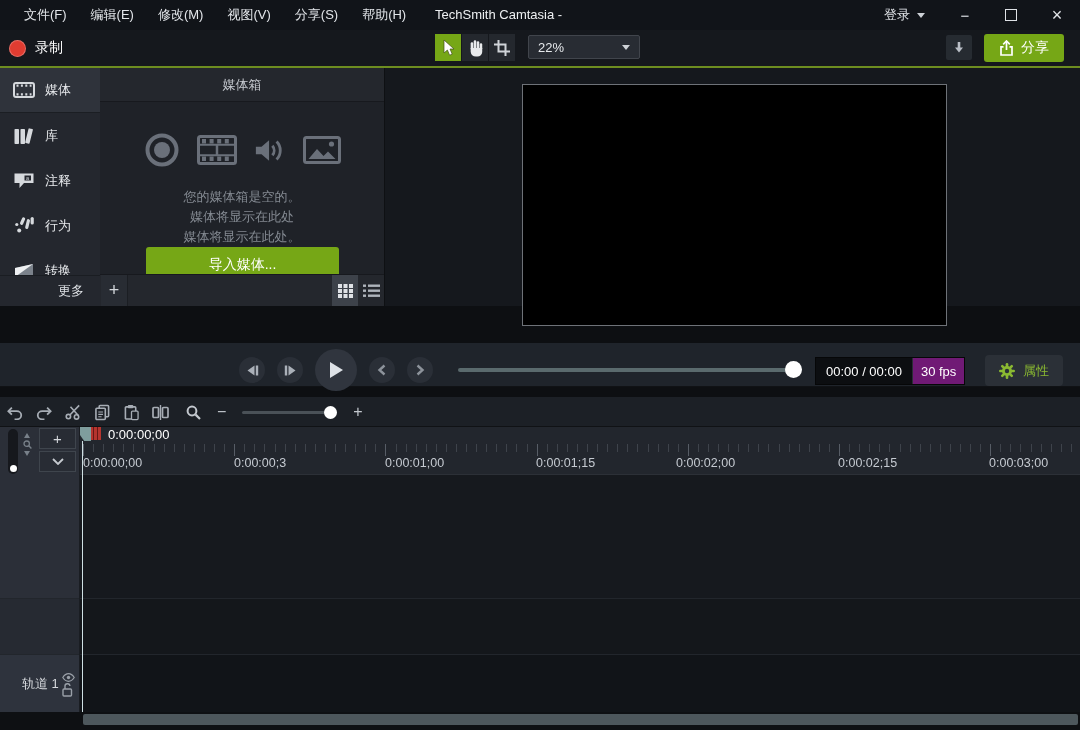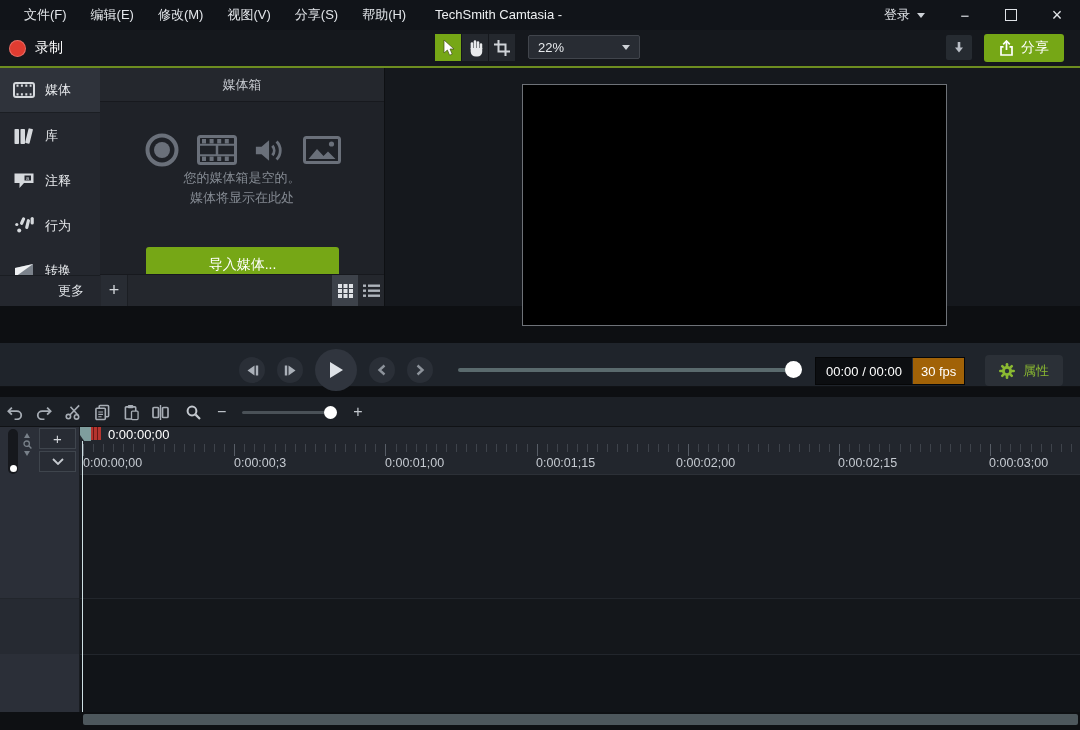--- a/index.html
+++ b/index.html
@@ -37,41 +37,41 @@
   .sidebar{position:absolute;left:0;top:0;width:100px;height:100%;background:#24272e;}
   .side-item{height:45px;display:flex;align-items:center;padding-left:12px;gap:9px;font-size:13px;color:#e8eaed;}
   .side-item .ic{width:24px;display:flex;justify-content:center;}
   .side-item.selected{background:#2f333b;border-bottom:1px solid #1b1e23;box-sizing:border-box;}
   .side-footer{position:absolute;bottom:0;left:0;width:100px;height:31px;border-top:1px solid #1a1d22;display:flex;align-items:center;justify-content:flex-end;padding-right:16px;box-sizing:border-box;font-size:13px;color:#dfe2e6;background:#24272e;}
 
   .media-panel{position:absolute;left:100px;top:0;width:285px;height:100%;background:#1f2228;border-right:1px solid #0e1013;box-sizing:border-box;}
   .panel-header{height:33px;background:#24272d;border-bottom:1px solid #17191e;display:flex;align-items:center;justify-content:center;font-size:13px;color:#c6cad0;font-family:Liberation Serif, serif;}
   .panel-body{position:absolute;top:33px;left:0;right:0;bottom:31px;}
   .bin-icons{display:flex;justify-content:center;align-items:center;gap:17px;margin-top:31px;color:#6a707a;}
-  .empty-text{text-align:center;font-size:13px;line-height:20px;color:#848a92;}
+  .empty-text{margin-top:19px;text-align:center;font-size:13px;line-height:20px;color:#848a92;}
   .import-btn{position:absolute;left:46px;top:146px;width:193px;height:35px;background:#76a716;border-radius:3px;color:#fff;font-size:14px;display:flex;align-items:center;justify-content:center;}
   .panel-footer{position:absolute;bottom:0;left:0;right:0;height:31px;background:#24272d;border-top:1px solid #17191e;display:flex;align-items:center;}
   .add-media-btn{width:27px;height:100%;margin-left:1px;background:#282c33;border-right:1px solid #1b1e23;display:flex;align-items:center;justify-content:center;color:#d3d6da;font-size:18px;box-sizing:border-box;}
   .view-btns{margin-left:auto;display:flex;height:100%;}
   .view-btn{width:26px;height:100%;display:flex;align-items:center;justify-content:center;color:#b4bac1;}
   .view-btn.selected{background:#3d424a;}
 
   .stage{position:absolute;left:385px;top:0;right:0;height:100%;background:#15181d;}
   .canvas{position:absolute;left:137px;top:16px;width:423px;height:240px;background:#000;border:1px solid #6e7278;}
 
   
   .playback{position:absolute;top:343px;left:0;right:0;height:44px;background:#1f242b;border-bottom:1px solid #101215;box-sizing:border-box;}
   .transport{position:absolute;left:239px;top:0;height:54px;display:flex;align-items:center;gap:12px;}
   .pb-btn{width:26px;height:26px;border-radius:50%;background:#2a2f37;display:flex;align-items:center;justify-content:center;}
   .play-btn{width:42px;height:42px;border-radius:50%;background:#30353e;display:flex;align-items:center;justify-content:center;}
   .pb-track{position:absolute;left:458px;top:25px;width:344px;height:4px;background:#5a6a6d;border-radius:2px;}
   .pb-thumb{position:absolute;left:785px;top:18px;width:17px;height:17px;border-radius:50%;background:#fff;}
   .time-box{position:absolute;left:815px;top:14px;height:26px;display:flex;border:1px solid #060708;background:#0c0e11;}
   .time-cur{display:flex;align-items:center;padding:0 10px;font-size:13px;color:#fff;}
-  .fps{display:flex;align-items:center;padding:0 8px;font-size:13px;color:#fff;background:#a16207;border-left:1px solid #2a2e34;}
+  .fps{display:flex;align-items:center;padding:0 8px;font-size:13px;color:#fff;background:#701a75;border-left:1px solid #2a2e34;}
   .props-btn{position:absolute;left:985px;top:12px;width:78px;height:31px;background:#2b3037;border-radius:4px;display:flex;align-items:center;justify-content:center;gap:8px;font-size:13px;color:#8ab832;}
 
   
   .tl-toolbar{position:absolute;top:397px;left:0;right:0;height:30px;background:#1c2026;border-bottom:1px solid #101215;box-sizing:border-box;}
   .tl-icons{position:absolute;left:6px;top:0;height:30px;display:flex;align-items:center;gap:11px;color:#a7adb5;}
   .tl-ibtn{width:18px;display:flex;justify-content:center;}
   .tl-zoom{position:absolute;left:186px;top:0;height:30px;display:flex;align-items:center;gap:16px;color:#a7adb5;}
   .zoom-glyph{font-size:16px;color:#c3c8ce;line-height:1;}
   .zoom-track{position:relative;width:95px;height:3px;background:#4a5157;border-radius:2px;}
   .zoom-thumb{position:absolute;left:82px;top:-5px;width:13px;height:13px;border-radius:50%;background:#fff;}
@@ -282,20 +282,21 @@
             </svg>
           <svg width="38" height="28" viewBox="0 0 38 28">
               <rect x="1.5" y="1.5" width="35" height="25" rx="2" fill="none" stroke="#6a707a" stroke-width="3"></rect>
               <path d="M5.5 23l8.5-10 6.5 7 4.5-4.5 7.5 7.5z" fill="#6a707a"></path>
               <circle cx="28.5" cy="8" r="2.6" fill="#6a707a"></circle>
             </svg>
         </div>
         <div class="empty-text">
           <div>您的媒体箱是空的。</div>
           <div>媒体将显示在此处</div>
+          <div>媒体将显示在此处。</div>
         </div>
         <div class="import-btn">
           <span>导入媒体...</span>
         </div>
       </div>
       <div class="panel-footer">
         <div class="add-media-btn">
             <span>+</span>
           </div>
         <div class="view-btns">
@@ -460,20 +461,35 @@
       </div>
       <div class="add-track-btn">
           <span>+</span>
         </div>
       <div class="collapse-btn">
         <svg width="12" height="7" viewBox="0 0 12 7">
             <path d="M1 1l5 5 5-5" fill="none" stroke="#c6cad0" stroke-width="1.8"></path>
           </svg>
       </div>
       <div class="hdr-mid"></div>
+      <div class="hdr-track">
+        <span class="track-label">轨道 1</span>
+        <span class="eye-ic">
+          <svg width="13" height="9" viewBox="0 0 13 9">
+              <path d="M.8 4.5C2.6 1.6 4.6.7 6.5.7s3.9.9 5.7 3.8C10.4 7.4 8.4 8.3 6.5 8.3S2.6 7.4.8 4.5z" fill="none" stroke="#9aa0a8" stroke-width="1.2"></path>
+              <circle cx="6.5" cy="4.5" r="1.7" fill="#9aa0a8"></circle>
+            </svg>
+        </span>
+        <span class="lock-ic">
+          <svg width="11" height="14" viewBox="0 0 11 14">
+              <rect x="1" y="6" width="8.5" height="7" rx="1" fill="none" stroke="#9aa0a8" stroke-width="1.4"></rect>
+              <path d="M3 6V3.4A2.5 2.5 0 0 1 8 3" fill="none" stroke="#9aa0a8" stroke-width="1.4"></path>
+            </svg>
+        </span>
+      </div>
     </div>
 
     <div class="tl-content">
       <div class="ruler">
         <div class="ruler-ticks">
             <div class="tick major" style="left: 3px;"></div>
             <div class="tick" style="left: 13.1px;"></div>
             <div class="tick" style="left: 23.2px;"></div>
             <div class="tick" style="left: 33.2px;"></div>
             <div class="tick" style="left: 43.3px;"></div>

